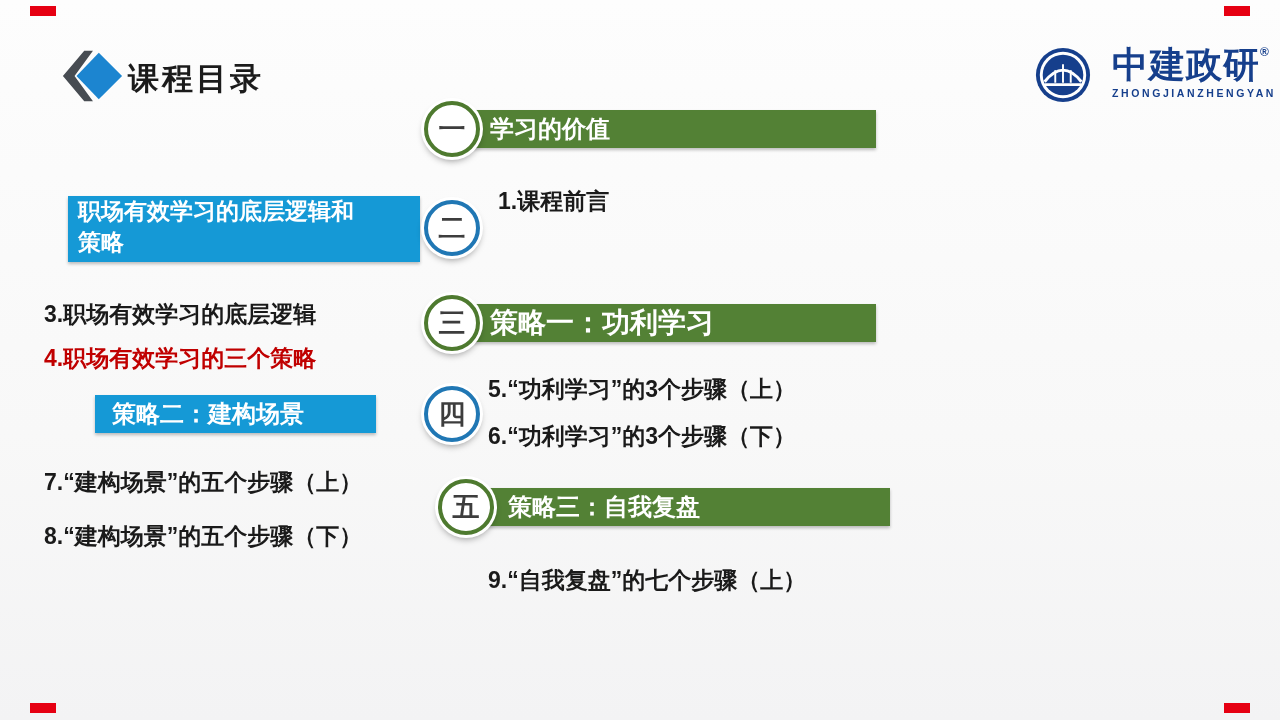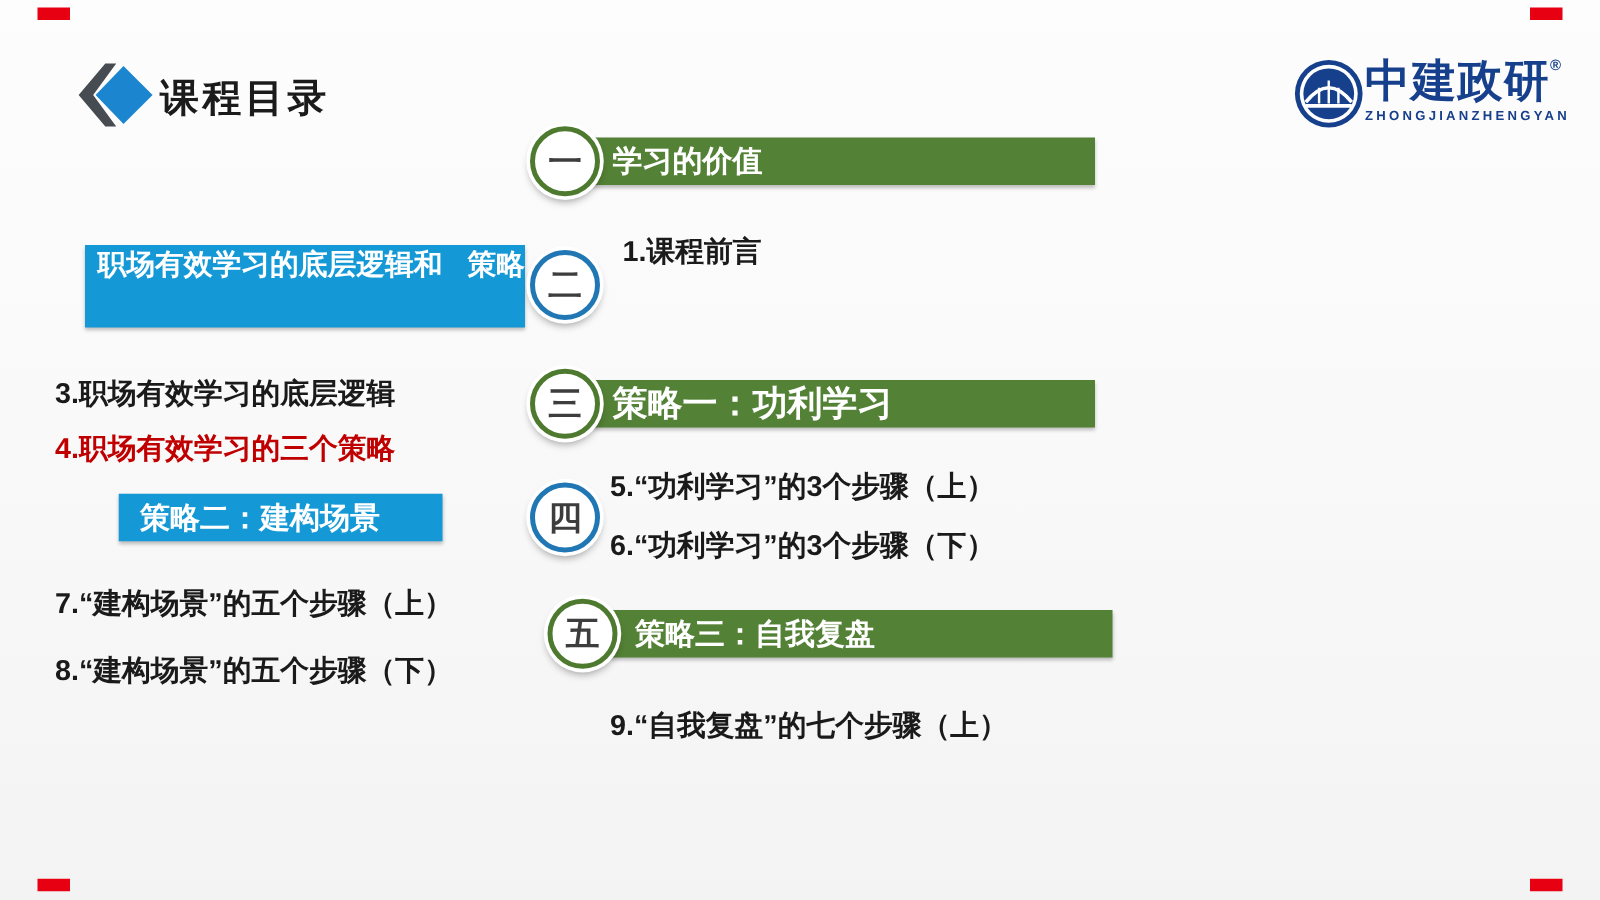--- a/index.html
+++ b/index.html
@@ -13,51 +13,51 @@
   .corner.tl { left:30px; top:6px; }
   .corner.tr { right:30px; top:6px; }
   .corner.bl { left:30px; bottom:7px; }
   .corner.br { right:30px; bottom:7px; }
 
   
   .header-icon { position:absolute; left:60px; top:46px; width:64px; height:60px; }
   .page-title { position:absolute; left:128px; top:58px; font-size:31px; font-weight:bold;
                 color:#1b1b1b; letter-spacing:3px; }
 
-  .logo { position:absolute; left:1034px; top:46px; display:flex; align-items:flex-start; gap:0; }
+  .logo { position:absolute; left:1034px; top:46px; display:flex; align-items:flex-start; gap:20px; }
   .logo-emblem { width:58px; height:58px; flex:0 0 auto; }
   .logo-name { font-size:36px; font-weight:bold; color:#163f8c; line-height:1.05; letter-spacing:1px; white-space:nowrap; }
   .logo-name .reg { font-size:12px; vertical-align:top; }
   .logo-sub { font-size:10.5px; font-weight:bold; color:#163f8c; letter-spacing:2.6px; margin-top:3px; white-space:nowrap; }
 
   
   .bar { position:absolute; display:flex; align-items:center; color:#fff; font-weight:bold;
          z-index:1; box-shadow:0 2px 3px rgba(0,0,0,.25); }
   .bar.green { background:#538135; }
   .bar.blue  { background:#1599d6; }
   .bar .bar-text { white-space:nowrap; }
-  .bar.two-line { flex-direction:row; align-items:flex-start; justify-content:space-between; line-height:31px; }
+  .bar.two-line { flex-direction:column; align-items:flex-start; justify-content:flex-start; line-height:31px; }
 
   
   .circle { position:absolute; width:56px; height:56px; border-radius:50%; background:#fff;
             display:flex; align-items:center; justify-content:center; z-index:3;
             font-size:27px; font-weight:bold; color:#3d3d3d;
             box-shadow:0 0 0 3px #ffffff, 0 4px 7px rgba(0,0,0,.4); }
   .circle.green { border:4px solid #4e7a2f; }
   .circle.blue  { border:4px solid #2077b4; }
 
   
   .item { position:absolute; font-size:23px; font-weight:bold; color:#1a1a1a; white-space:nowrap;text-align:right; }
   .item.red { color:#c00000; }
 
   
   #bar-1 { left:452px; top:110px; width:424px; height:38px; padding-left:38px; font-size:24px; }
   #bar-2 { left:68px;  top:196px; width:352px; height:66px; padding-left:10px; font-size:23px; }
   #bar-3 { left:452px; top:304px; width:424px; height:38px; padding-left:38px; font-size:28px; }
-  #bar-4 { left:95px;  top:395px; width:259px; height:38px; padding-left:17px; font-size:24px; }
+  #bar-4 { left:95px;  top:395px; width:281px; height:38px; padding-left:17px; font-size:24px; }
   #bar-5 { left:466px; top:488px; width:424px; height:38px; padding-left:42px; font-size:24px; }
 
   #circle-1 { left:424px; top:101px; }
   #circle-2 { left:424px; top:200px; }
   #circle-3 { left:424px; top:295px; }
   #circle-4 { left:424px; top:386px; }
   #circle-5 { left:438px; top:479px; }
 
   #item-1  { left:498px; top:186px; }
   #item-2  { left:498px; top:232px; }

